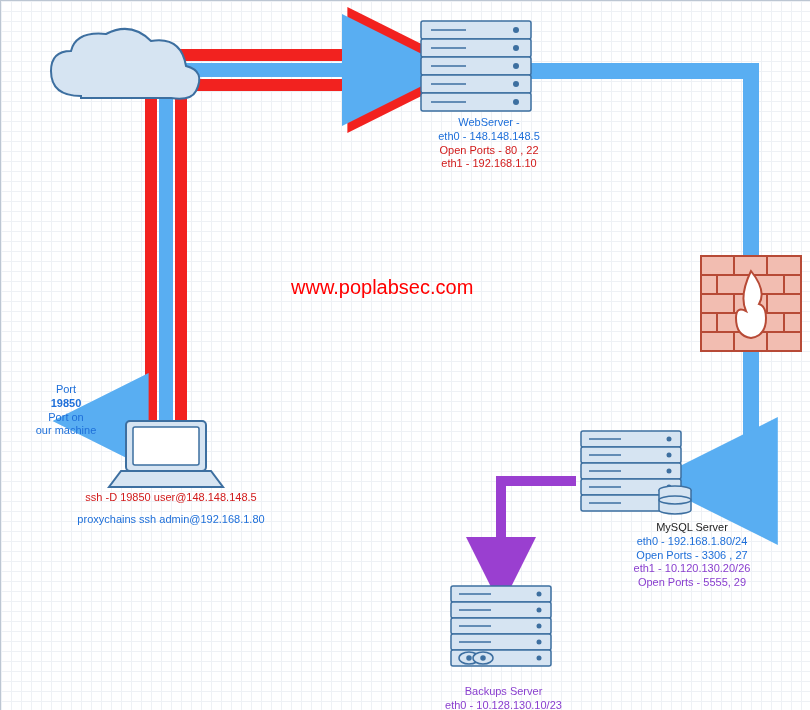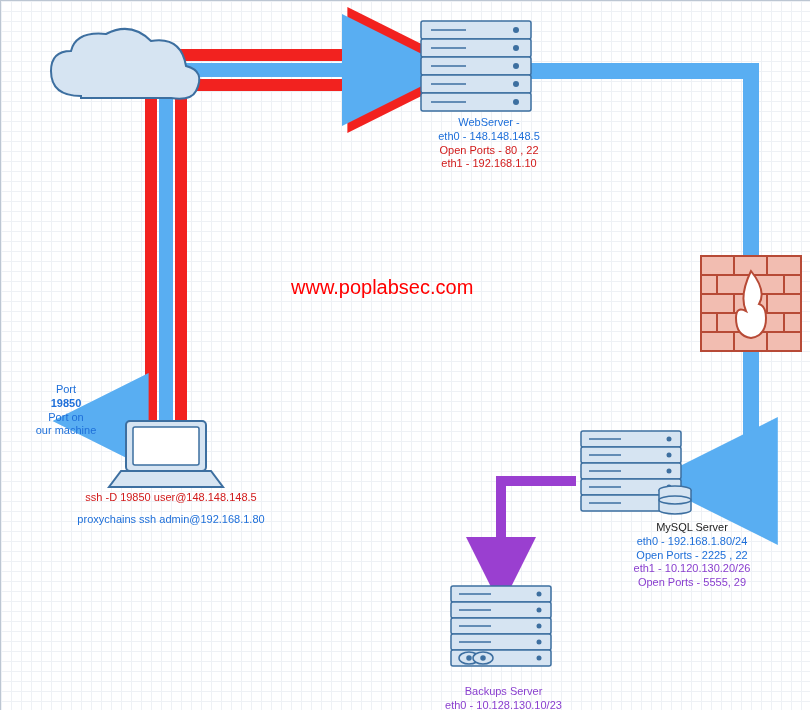--- a/index.html
+++ b/index.html
@@ -207,21 +207,21 @@
   <div class="lbl" style="left:413px; top:115px; width:150px;">
     <div class="blue">WebServer -</div>
     <div class="blue">eth0 - 148.148.148.5</div>
     <div class="red">Open Ports - 80 , 22</div>
     <div class="red">eth1 - 192.168.1.10</div>
   </div>
 
   <div class="lbl" style="left:570px; top:520px; width:170px;margin-left:36px;">
     <div class="black">MySQL Server</div>
     <div class="blue">eth0 - 192.168.1.80/24</div>
-    <div class="blue">Open Ports - 2225 , 22</div>
+    <div class="blue">Open Ports - 3306 , 27</div>
     <div class="purple">eth1 - 10.120.130.20/26</div>
     <div class="purple">Open Ports - 5555, 29</div>
   </div>
 
   <div class="lbl" style="left:420px; top:684px; width:165px;">
     <div class="purple">Backups  Server</div>
     <div class="purple">eth0 - 10.128.130.10/23</div>
   </div>
 
 </div>

